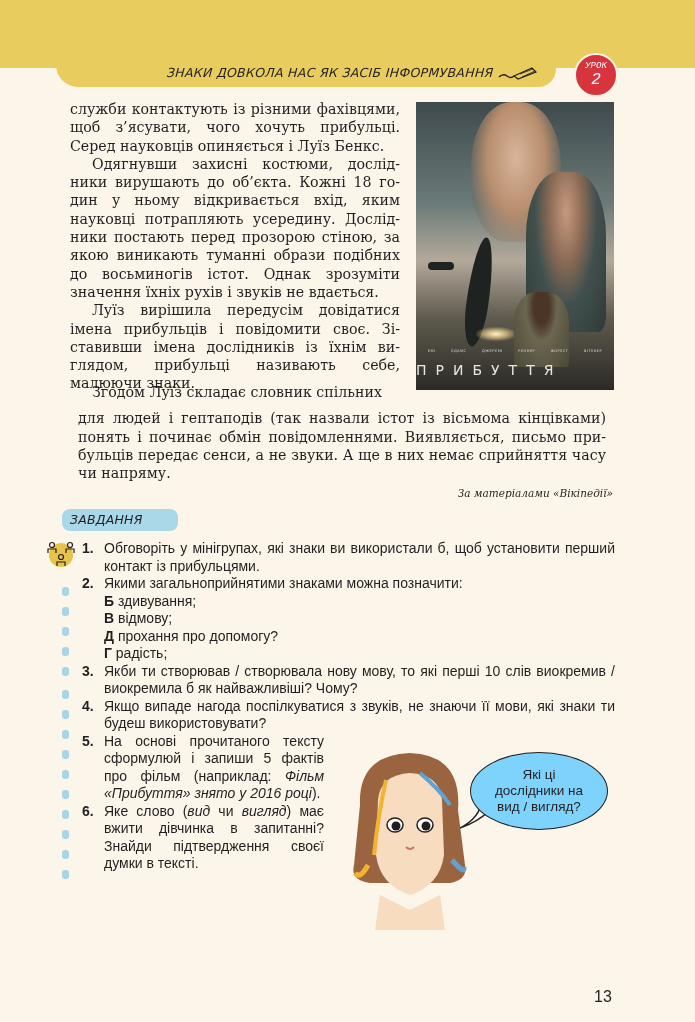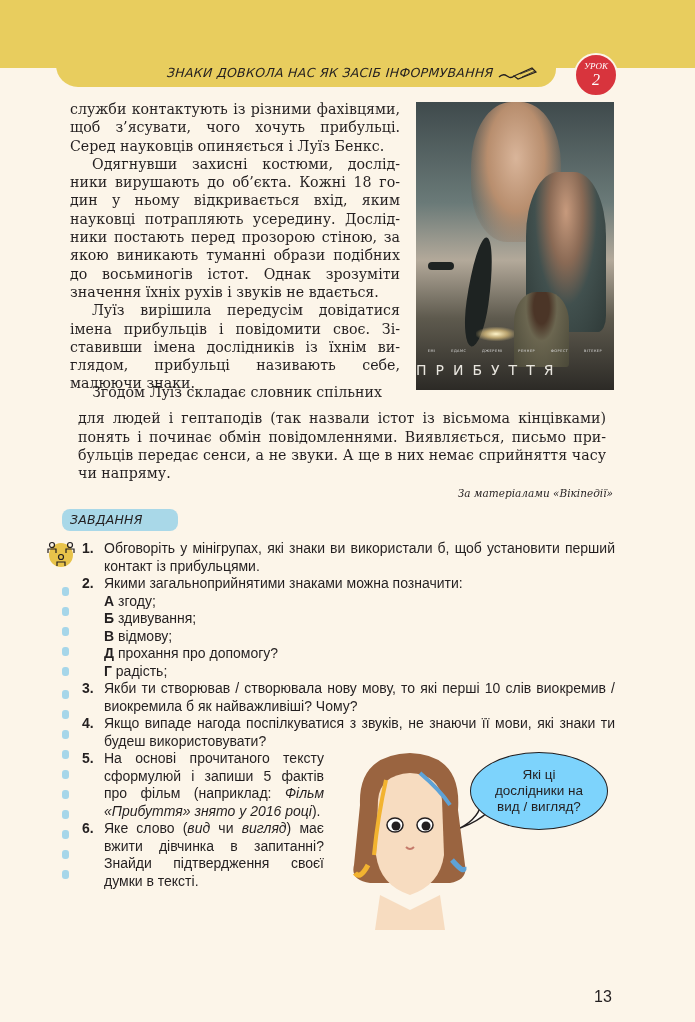--- a/index.html
+++ b/index.html
@@ -22,21 +22,21 @@
   .header-title {
     position: absolute; right: 62px; top: 5px;
     font-family: "DejaVu Sans", sans-serif; font-style: italic;
     font-size: 12.5px; letter-spacing: 0.3px; color: #231f20;
     transform: skewX(-4deg);
   }
   .pen-icon { position: absolute; right: 18px; top: 5px; width: 40px; height: 16px; }
   .lesson-badge {
     position: absolute; left: 574px; top: 53px; width: 44px; height: 44px;
     border-radius: 50%; background: #d8343d; border: 2px solid #fcf5e9;
-    color: #fff; text-align: center; font-family: Liberation Serif, serif;
+    color: #fff; text-align: center; font-family: Liberation Mono, monospace;
     box-sizing: border-box;
   }
   .lesson-badge .lbl { display: block; font-size: 9px; font-style: italic; margin-top: 6px; line-height: 10px; }
   .lesson-badge .num { display: block; font-size: 16px; line-height: 18px; font-style: italic; }
 
   .text-col {
     position: absolute; left: 70px; top: 100px; width: 330px;
     font-size: 14.2px; line-height: 18.3px; text-align: justify;
   }
   .text-col p { margin: 0; }
@@ -206,21 +206,20 @@
 
 <div class="tasks">
   <p class="task">
     <span class="n">1.</span>
     <span>Обговоріть у мінігрупах, які знаки ви використали б, щоб установити перший контакт із прибульцями.</span>
   </p>
   <p class="task">
     <span class="n">2.</span>
     <span>Якими загальноприйнятими знаками можна позначити:</span>
   </p>
-  <p class="opt"><b>А</b> <span>згоду;</span></p>
   <p class="opt"><b>Б</b> <span>здивування;</span></p>
   <p class="opt"><b>В</b> <span>відмову;</span></p>
   <p class="opt"><b>Д</b> <span>прохання про допомогу?</span></p>
   <p class="opt"><b>Г</b> <span>радість;</span></p>
   <p class="task">
     <span class="n">3.</span>
     <span>Якби ти створював / створювала нову мову, то які перші 10 слів виокремив / виокремила б як найважливіші? Чому?</span>
   </p>
   <p class="task">
     <span class="n">4.</span>

